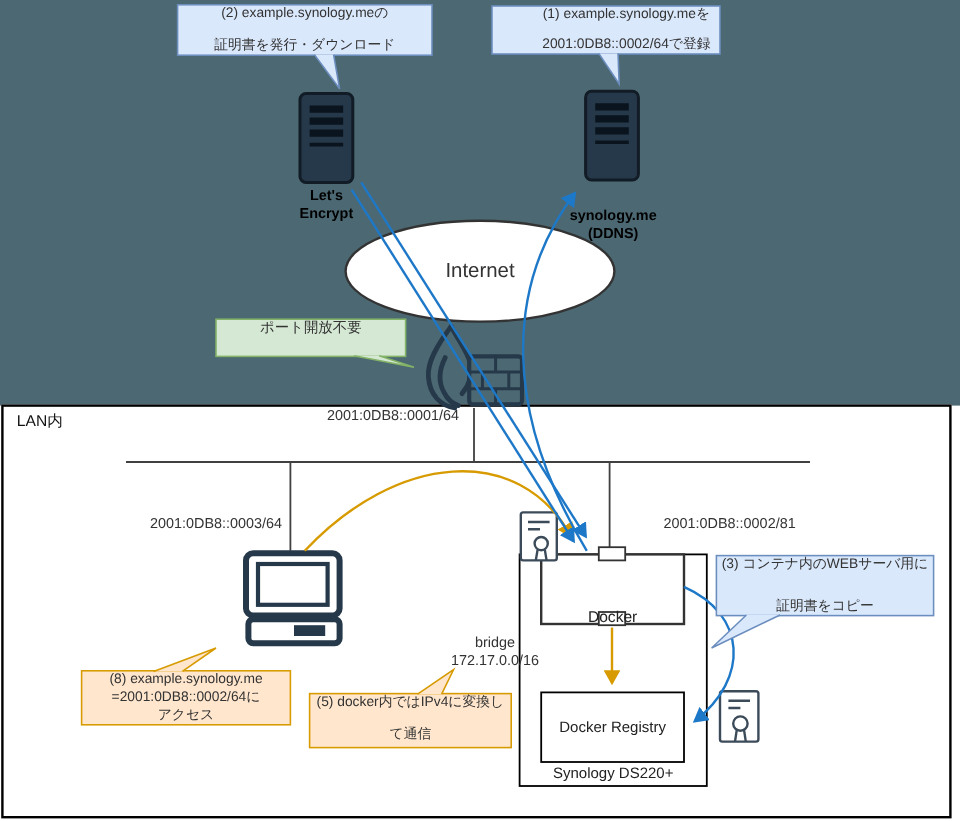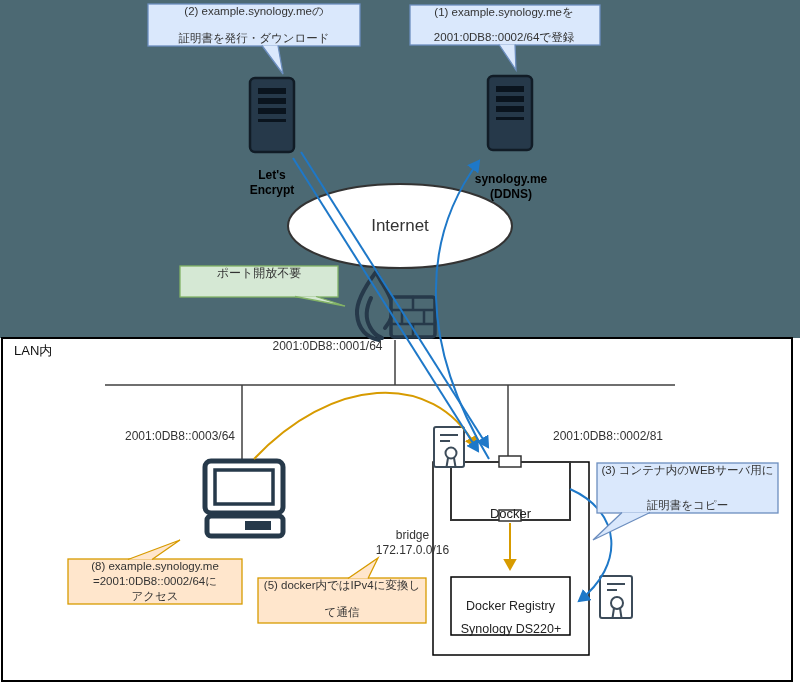--- a/index.html
+++ b/index.html
@@ -101,45 +101,45 @@
       <path d="M128,559.5 L180,540 L152,559.5" fill="#ffe6cc" stroke="#d79b00"></path>
       <rect x="258" y="578" width="168" height="45" fill="#ffe6cc" stroke="#d79b00"></rect>
       <path d="M348,578.5 L378,558 L368,578.5" fill="#ffe6cc" stroke="#d79b00"></path>
     </g>
   </svg>
 
   <div class="t flexc co" style="left:148px;top:4px;width:212px;height:42px">
     <div>(2) example.synology.meの</div>
     <div>証明書を発行・ダウンロード</div>
   </div>
-  <div class="t flexc co" style="left:392px;top:5px;width:224px;height:40px">
+  <div class="t flexc co" style="left:410px;top:5px;width:224px;height:40px">
     <div>(1) example.synology.meを</div>
     <div>2001:0DB8::0002/64で登録</div>
   </div>
-  <div class="t ctr bold" style="left:232px;top:168px;width:80px">
+  <div class="t ctr bold" style="left:232px;top:156px;width:80px">
     <div>Let's</div>
     <div>Encrypt</div>
   </div>
   <div class="t ctr bold" style="left:461px;top:172px;width:100px">
     <div>synology.me</div>
     <div>(DDNS)</div>
   </div>
   <div class="t ctr big" style="left:340px;top:218px;width:120px">Internet</div>
   <div class="t flexc" style="left:180px;top:266px;width:158px;height:31px">ポート開放不要</div>
   <div class="t mid" style="left:14px;top:343px;color:#111">LAN内</div>
   <div class="t ctr" style="left:245px;top:339px;width:165px">2001:0DB8::0001/64</div>
   <div class="t ctr" style="left:100px;top:429px;width:160px">2001:0DB8::0003/64</div>
   <div class="t ctr" style="left:528px;top:429px;width:160px">2001:0DB8::0002/81</div>
   <div class="t ctr mid" style="left:451px;top:506px;width:119px;color:#222">Docker</div>
   <div class="t ctr" style="left:350px;top:528px;width:125px">
     <div>bridge</div>
     <div>172.17.0.0/16</div>
   </div>
   <div class="t ctr sm" style="left:451px;top:599px;width:119px;color:#222">Docker Registry</div>
-  <div class="t ctr sm" style="left:433px;top:622px;width:156px;color:#222">Synology DS220+</div>
+  <div class="t ctr sm" style="left:433px;top:637px;width:156px;color:#222">Synology DS220+</div>
   <div class="t flexc co" style="left:68px;top:559px;width:174px;height:45px">
     <div>(8) example.synology.me</div>
     <div>=2001:0DB8::0002/64に</div>
     <div>アクセス</div>
   </div>
   <div class="t flexc co" style="left:258px;top:578px;width:168px;height:42px">
     <div>(5) docker内ではIPv4に変換し</div>
     <div>て通信</div>
   </div>
   <div class="t flexc co" style="left:597px;top:463px;width:181px;height:50px">

